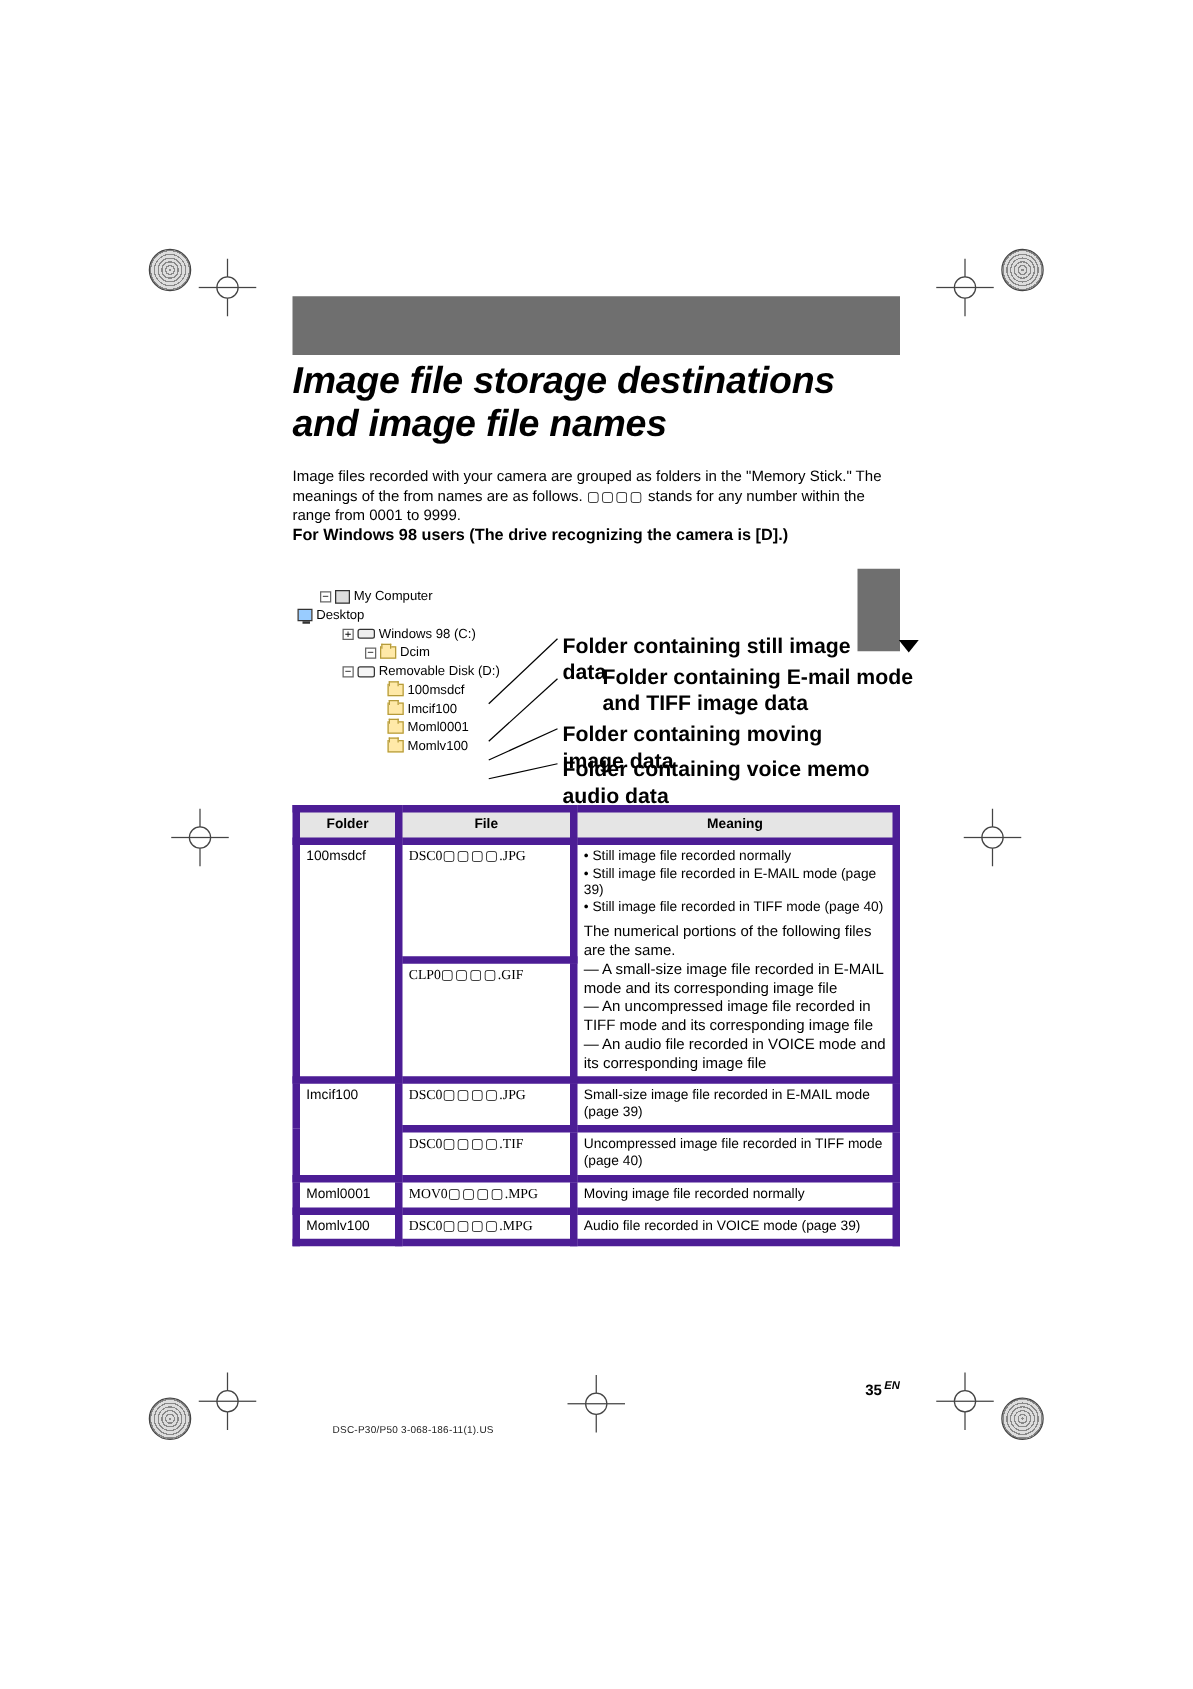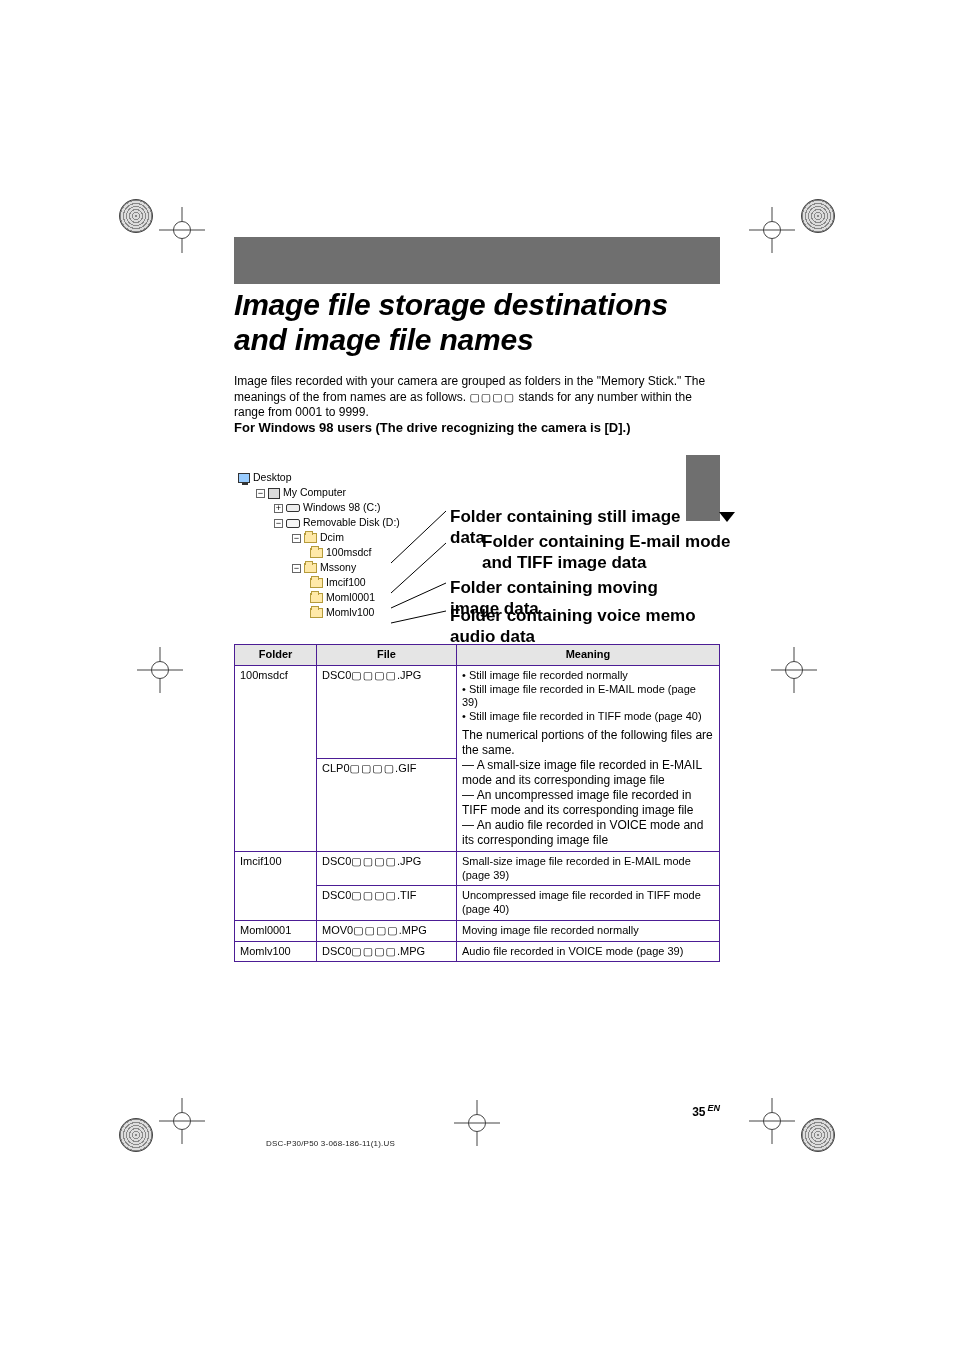--- a/index.html
+++ b/index.html
@@ -198,32 +198,32 @@
   table.data {
     position: absolute;
     top: 644px;
     left: 234px;
     width: 486px;
     border-collapse: collapse;
     font-size: 11px;
     line-height: 1.25;
   }
   table.data th, table.data td {
-    border: 1px solid #4c1d95;
+    border: 6px solid #4c1d95;
     padding: 3px 5px;
     vertical-align: top;
     text-align: left;
   }
   table.data th {
     background: #e5e5e5;
     text-align: center;
     font-weight: bold;
   }
   table.data td.folder { width: 82px; }
-  table.data td.file   { width: 140px; }
+  table.data td.file   { width: 140px; font-family: Liberation Serif, serif; }
   .boxes4 { letter-spacing: 1px; }
   .note-text { font-size: 12px; }
 
   .pagenum {
     position: absolute;
     bottom: 232px;
     right: 234px;
     font-weight: bold;
     font-size: 12px;
     text-align: center;
@@ -291,27 +291,26 @@
 
 <div class="intro">
   <span>Image files recorded with your camera are grouped as folders in the "Memory Stick." The meanings of the from names are as follows. </span>
   <span class="boxes">▢▢▢▢</span>
   <span> stands for any number within the range from 0001 to 9999.</span>
 </div>
 
 <div class="subhead">For Windows 98 users (The drive recognizing the camera is [D].)</div>
 
 <div class="tree-area">
+  <div class="tree-line ind1"><span class="expander">−</span><span class="ico ico-mycomp"></span><span>My Computer</span></div>
   <div class="tree-line"><span class="ico ico-desktop"></span><span>Desktop</span></div>
-  <div class="tree-line ind1"><span class="expander">−</span><span class="ico ico-mycomp"></span><span>My Computer</span></div>
   <div class="tree-line ind2"><span class="expander">+</span><span class="ico ico-drive"></span><span>Windows 98 (C:)</span></div>
+  <div class="tree-line ind3"><span class="expander">−</span><span class="ico ico-folder"></span><span>Dcim</span></div>
   <div class="tree-line ind2"><span class="expander">−</span><span class="ico ico-remov"></span><span>Removable Disk (D:)</span></div>
-  <div class="tree-line ind3"><span class="expander">−</span><span class="ico ico-folder"></span><span>Dcim</span></div>
   <div class="tree-line ind4"><span class="ico ico-folder"></span><span>100msdcf</span></div>
-  <div class="tree-line ind3"><span class="expander">−</span><span class="ico ico-folder"></span><span>Mssony</span></div>
   <div class="tree-line ind4"><span class="ico ico-folder"></span><span>Imcif100</span></div>
   <div class="tree-line ind4"><span class="ico ico-folder"></span><span>Moml0001</span></div>
   <div class="tree-line ind4"><span class="ico ico-folder"></span><span>Momlv100</span></div>
 </div>
 
 <svg class="callouts" viewBox="0 0 460 170" preserveAspectRatio="none">
   <line x1="155" y1="95" x2="210" y2="43"></line>
   <line x1="155" y1="125" x2="210" y2="75"></line>
   <line x1="155" y1="140" x2="210" y2="115"></line>
   <line x1="155" y1="155" x2="210" y2="143"></line>

